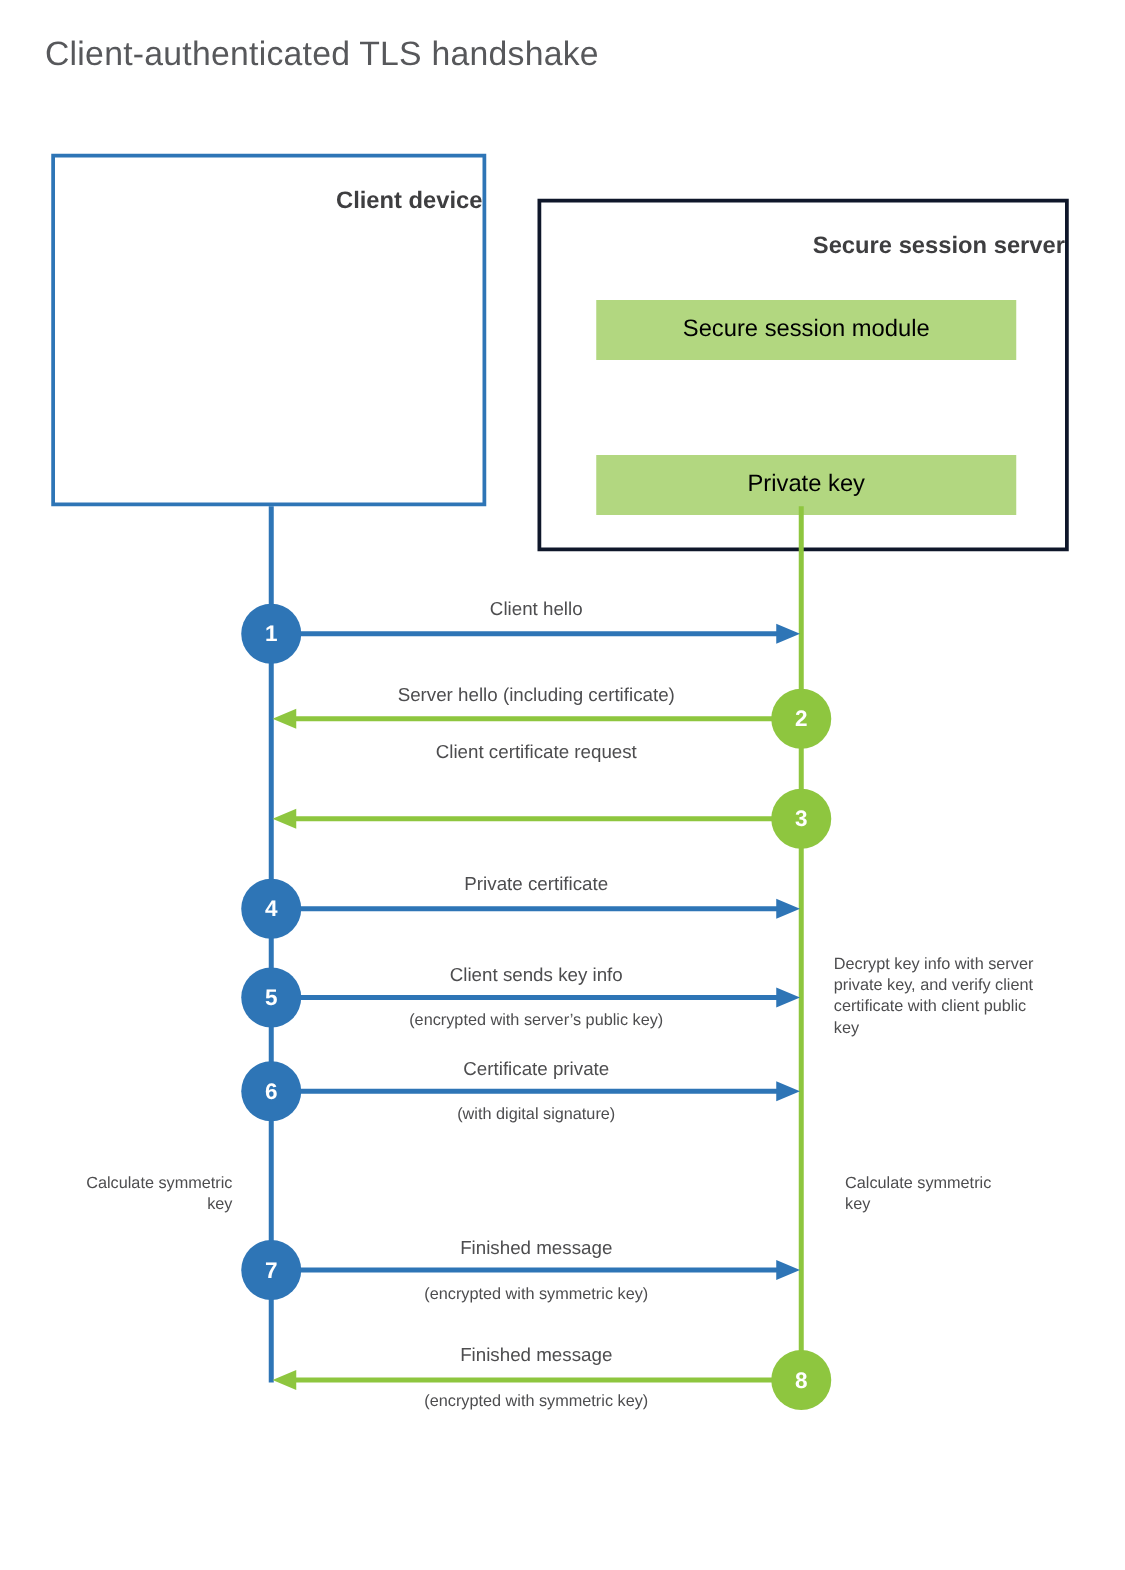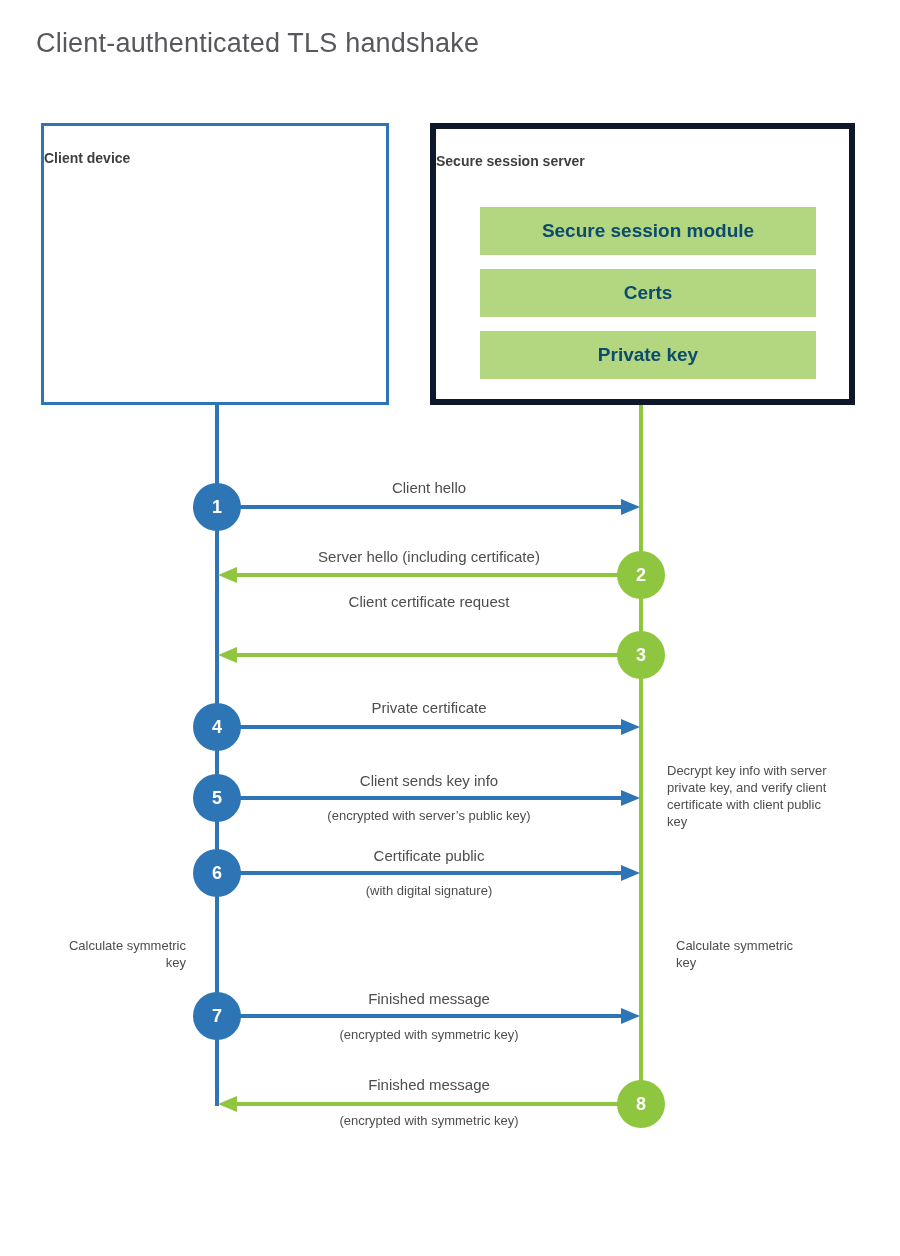--- a/index.html
+++ b/index.html
@@ -19,26 +19,26 @@
     left: 36px; top: 28px;
     font-size: 27px;
     font-weight: 300;
     color: #57585b;
     letter-spacing: 0.2px;
   }
 
   
   .actor-box { background: #ffffff; }
   .actor-box.blue  { border: 3px solid #2e75b6; }
-  .actor-box.green { border: 6px solid #0f172a; }
+  .actor-box.green { border: 3px solid #0f172a; margin-top: 36px; }
   .actor-title {
     position: absolute;
     left: 0; right: 0; top: 24px;
-    text-align: left;
-    font-size: 14px;
+    text-align: right;
+    font-size: 19px;
     font-weight: bold;
     color: #3e3e40;
   }
   .app-box {
     position: absolute;
     background: #5b9bd5;
     display: flex;
     align-items: center;
     justify-content: center;
     text-align: center;
@@ -46,23 +46,22 @@
     font-size: 19px;
     line-height: 1.4;
   }
   .app-box .app-label { width: 150px; }
   .module-bar {
     position: absolute;
     background: #b2d780;
     display: flex;
     align-items: center;
     justify-content: center;
-    color: #0c4a6e;
+    color: #000000;
     font-size: 19px;
-    font-weight: bold;
   }
 
   
   .lifeline { width: 4px; }
   .lifeline.blue  { background: #2e75b6; }
   .lifeline.green { background: #8ec63f; }
 
   
   .shaft { height: 4px; }
   .shaft.blue  { background: #2e75b6; }
@@ -124,21 +123,20 @@
 
   <div class="abs page-title">Client-authenticated TLS handshake</div>
 
   <div class="abs actor-box blue" style="left:41px; top:123px; width:348px; height:282px;">
     <div class="actor-title">Client device</div>
   </div>
 
   <div class="abs actor-box green" style="left:430px; top:123px; width:425px; height:282px;">
     <div class="actor-title">Secure session server</div>
     <div class="module-bar" style="left:44px; top:78px; width:336px; height:48px;">Secure session module</div>
-    <div class="module-bar" style="left:44px; top:140px; width:336px; height:48px;">Certs</div>
     <div class="module-bar" style="left:44px; top:202px; width:336px; height:48px;">Private key</div>
   </div>
 
   <div class="abs lifeline blue" style="left:215px; top:405px; height:701px;"></div>
   <div class="abs lifeline green" style="left:639px; top:405px; height:701px;"></div>
 
   <div class="abs msg-label" style="top:479px;">Client hello</div>
   <div class="abs shaft blue" style="left:217px; top:505px; width:405px;"></div>
   <div class="abs head right" style="left:621px; top:499px;"></div>
   <div class="abs step-circle blue" style="left:193px; top:483px;">1</div>
@@ -157,21 +155,21 @@
   <div class="abs shaft blue" style="left:217px; top:725px; width:405px;"></div>
   <div class="abs head right" style="left:621px; top:719px;"></div>
   <div class="abs step-circle blue" style="left:193px; top:703px;">4</div>
 
   <div class="abs msg-label" style="top:772px;">Client sends key info</div>
   <div class="abs shaft blue" style="left:217px; top:796px; width:405px;"></div>
   <div class="abs head right" style="left:621px; top:790px;"></div>
   <div class="abs msg-sub" style="top:808px;">(encrypted with server’s public key)</div>
   <div class="abs step-circle blue" style="left:193px; top:774px;">5</div>
 
-  <div class="abs msg-label" style="top:847px;">Certificate public</div>
+  <div class="abs msg-label" style="top:847px;">Certificate private</div>
   <div class="abs shaft blue" style="left:217px; top:871px; width:405px;"></div>
   <div class="abs head right" style="left:621px; top:865px;"></div>
   <div class="abs msg-sub" style="top:883px;">(with digital signature)</div>
   <div class="abs step-circle blue" style="left:193px; top:849px;">6</div>
 
   <div class="abs msg-label" style="top:990px;">Finished message</div>
   <div class="abs shaft blue" style="left:217px; top:1014px; width:405px;"></div>
   <div class="abs head right" style="left:621px; top:1008px;"></div>
   <div class="abs msg-sub" style="top:1027px;">(encrypted with symmetric key)</div>
   <div class="abs step-circle blue" style="left:193px; top:992px;">7</div>

